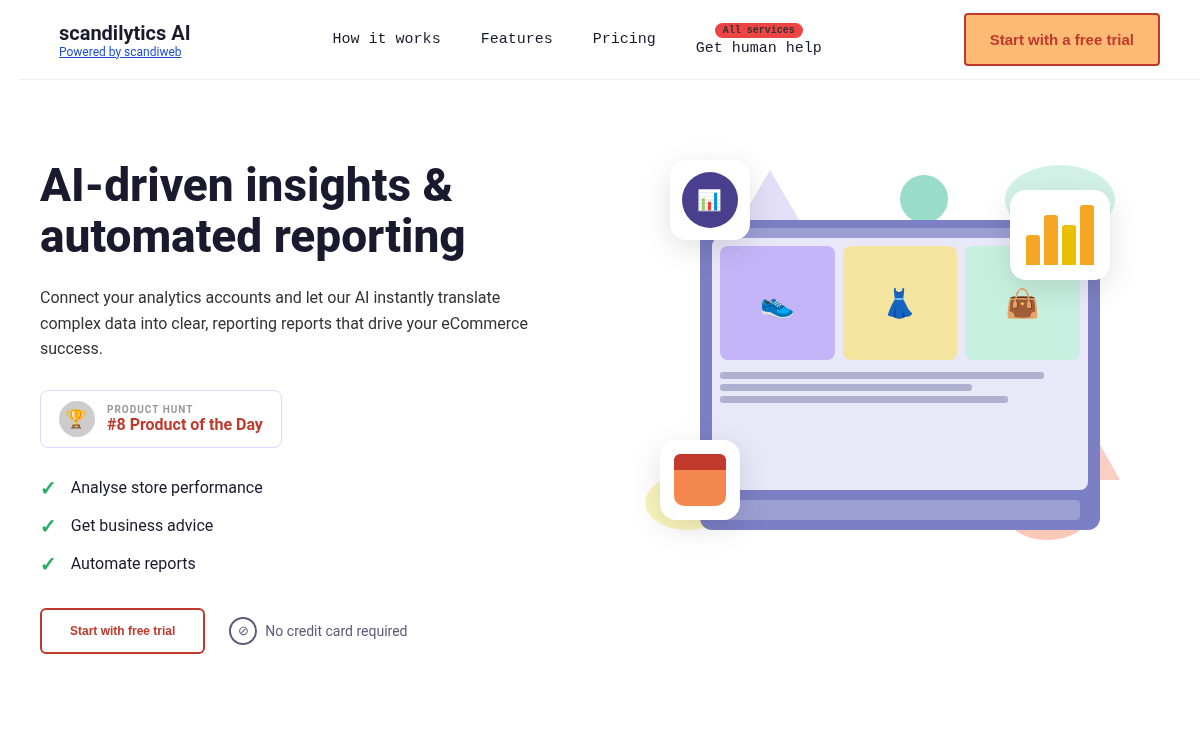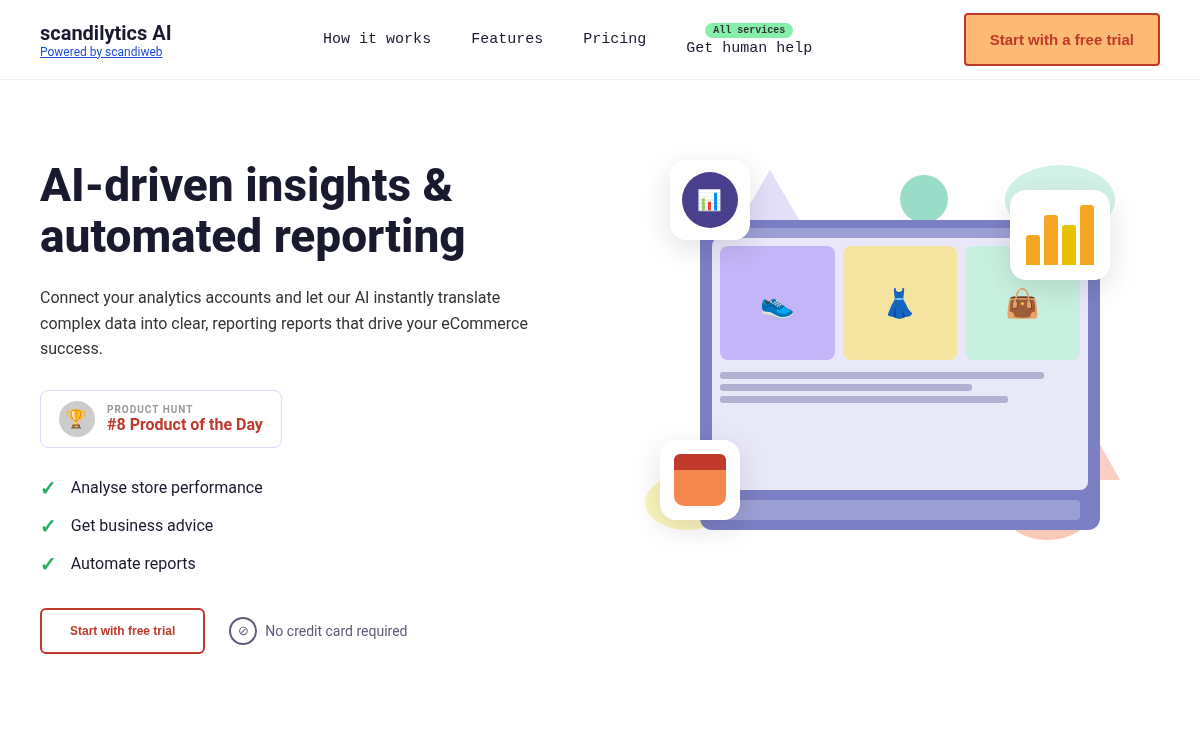--- a/index.html
+++ b/index.html
@@ -6,29 +6,30 @@
     body { font-family: -apple-system, BlinkMacSystemFont, 'Segoe UI', Roboto, sans-serif; background: #fff; width: 1200px; height: 750px; overflow: hidden; }
 
     
     header {
       display: flex;
       align-items: center;
       justify-content: space-between;
       padding: 0 40px;
       height: 80px;
       border-bottom: 1px solid #f0f0f0;
+      margin-left: 19px;
     }
     .logo-area { display: flex; flex-direction: column; }
     .logo-title { font-size: 20px; font-weight: 700; color: #1a1a2e; }
     .logo-sub { font-size: 12px; color: #1d4ed8; text-decoration: underline; }
     nav { display: flex; align-items: center; gap: 40px; font-family: Liberation Mono, monospace; }
     .nav-link { font-size: 15px; color: #1a1a2e; cursor: pointer; text-decoration: none; font-weight: 500; }
     .nav-human-help { position: relative; display: flex; flex-direction: column; align-items: center; cursor: pointer; }
     .badge-all-services {
-      background: #86efac;
+      background: #ef4444;
       color: #333;
       font-size: 10px;
       font-weight: 600;
       padding: 2px 8px;
       border-radius: 10px;
       margin-bottom: 2px;
     }
     .nav-human-text { font-size: 15px; color: #1a1a2e; font-weight: 500; }
     .cta-btn {
       border: 2px solid #c0392b;

